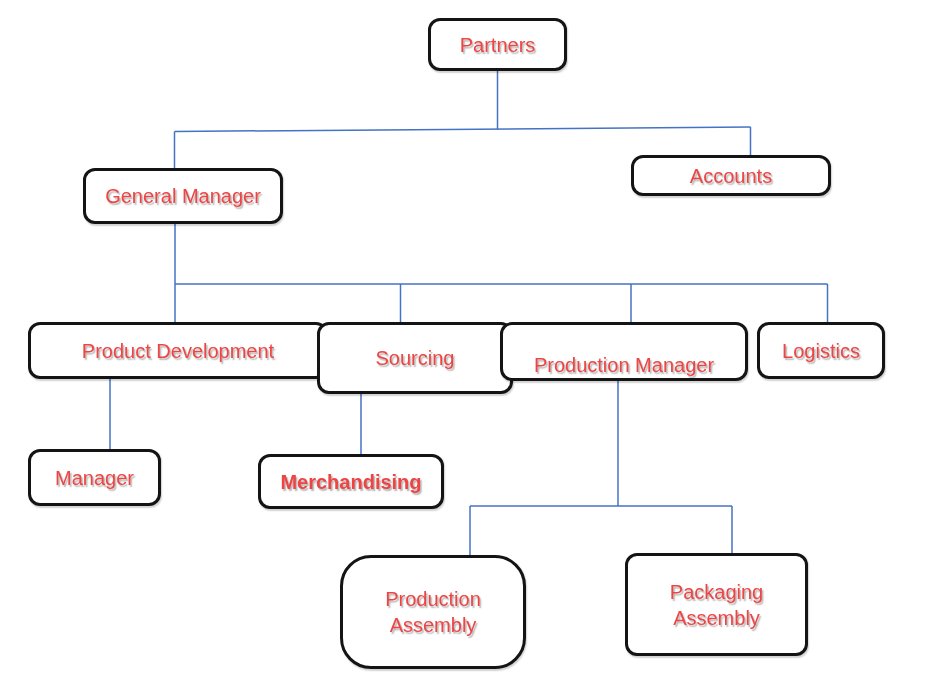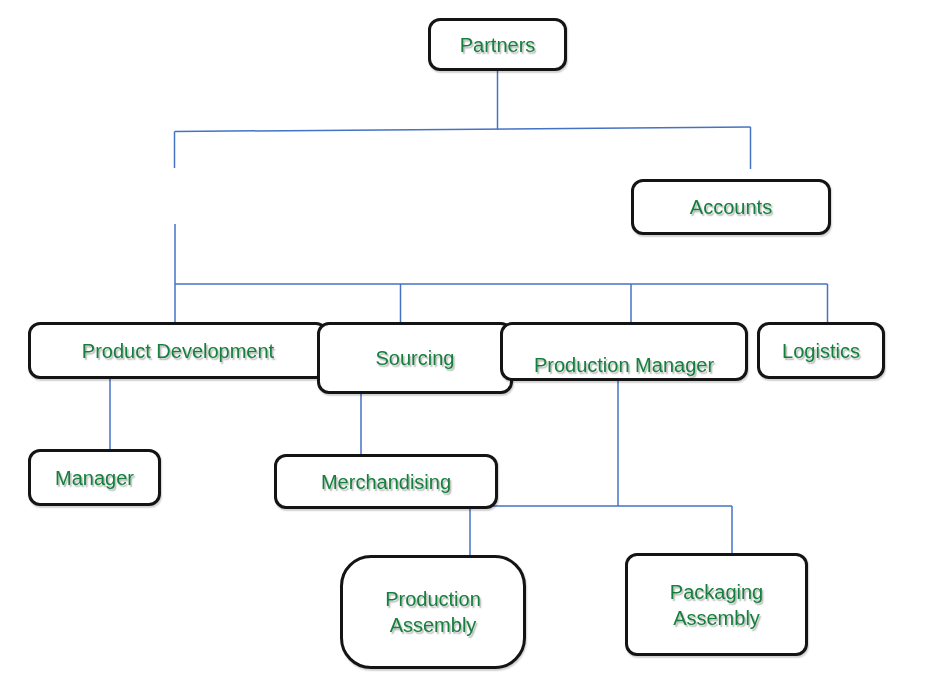--- a/index.html
+++ b/index.html
@@ -22,37 +22,37 @@
     position: absolute;
     background: #ffffff;
     border: 3px solid #141414;
     border-radius: 12px;
     display: flex;
     flex-direction: column;
     align-items: center;
     justify-content: center;
     text-align: center;
     font-size: 20px;
-    color: #15803d;
+    color: #ef4444;
     text-shadow: 1.5px 1.5px 1.5px rgba(0,0,0,0.30);
     box-shadow: 1px 1.5px 1.5px rgba(0,0,0,0.18);
     line-height: 1.3;
   }
   .node .line2 { }
 
   
   #n-partners             { left: 428px; top: 18px;  width: 139px; height: 53px; }
   #n-general-manager      { left: 83px;  top: 168px; width: 200px; height: 56px; }
-  #n-accounts             { left: 631px; top: 179px; width: 200px; height: 56px; }
+  #n-accounts             { left: 631px; top: 155px; width: 200px; height: 41px; }
   #n-product-development  { left: 28px;  top: 322px; width: 300px; height: 57px; }
   #n-sourcing             { left: 293px; top: 322px; width: 196px; height: 72px; margin-left: 24px; }
   #n-production-manager   { left: 500px; top: 322px; width: 248px; height: 59px; justify-content: flex-end; }
   #n-logistics            { left: 757px; top: 322px; width: 128px; height: 57px; }
   #n-sampling             { left: 28px;  top: 449px; width: 133px; height: 57px; }
-  #n-merchandising        { left: 274px; top: 454px; width: 224px; height: 55px; }
+  #n-merchandising        { left: 258px; top: 454px; width: 186px; height: 55px; font-weight: bold; }
   #n-production-assembly  { left: 340px; top: 555px; width: 186px; height: 114px; border-radius: 31px; }
   #n-packaging-assembly   { left: 625px; top: 553px; width: 183px; height: 103px; }
 </style>
 </head>
 <body>
 
 <div class="canvas">
 
   <svg class="connectors" width="945" height="682" viewBox="0 0 945 682">
     <g fill="none" stroke="#4472C4" stroke-width="1.5">
@@ -75,20 +75,23 @@
       <line x1="470" y1="506" x2="732" y2="506"></line>
       <line x1="470" y1="506" x2="470" y2="555"></line>
       <line x1="732" y1="506" x2="732" y2="553"></line>
     </g>
   </svg>
 
   <div class="node" id="n-partners">
     <span>Partners</span>
   </div>
 
+  <div class="node" id="n-general-manager">
+    <span>General Manager</span>
+  </div>
 
   <div class="node" id="n-accounts">
     <span>Accounts</span>
   </div>
 
   <div class="node" id="n-product-development">
     <span>Product Development</span>
   </div>
 
   <div class="node" id="n-sourcing">

